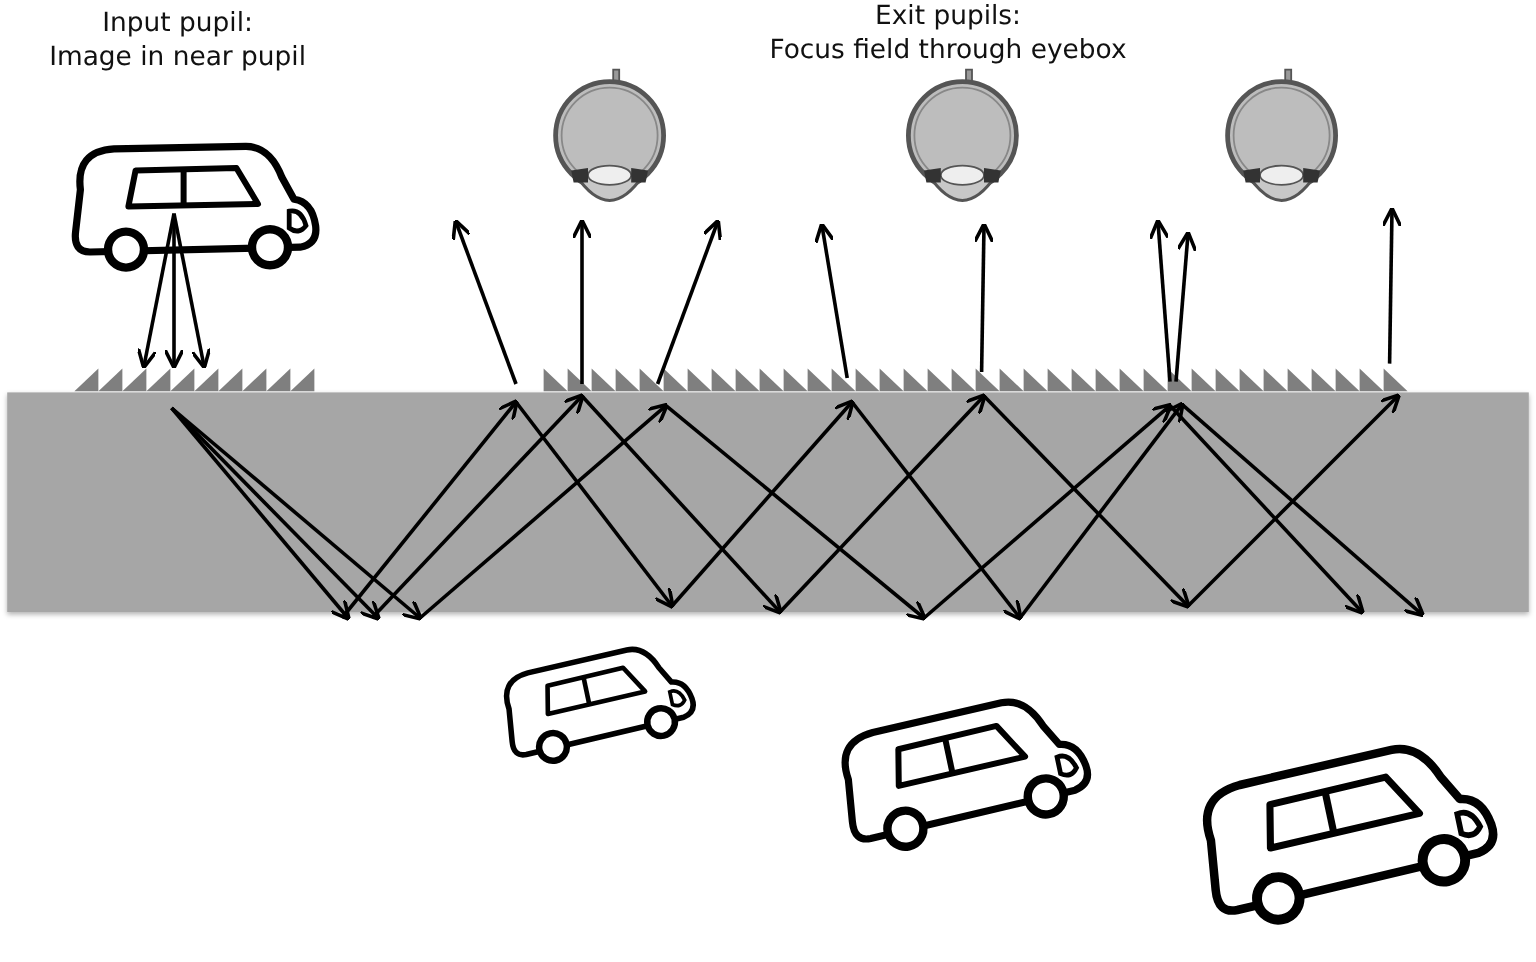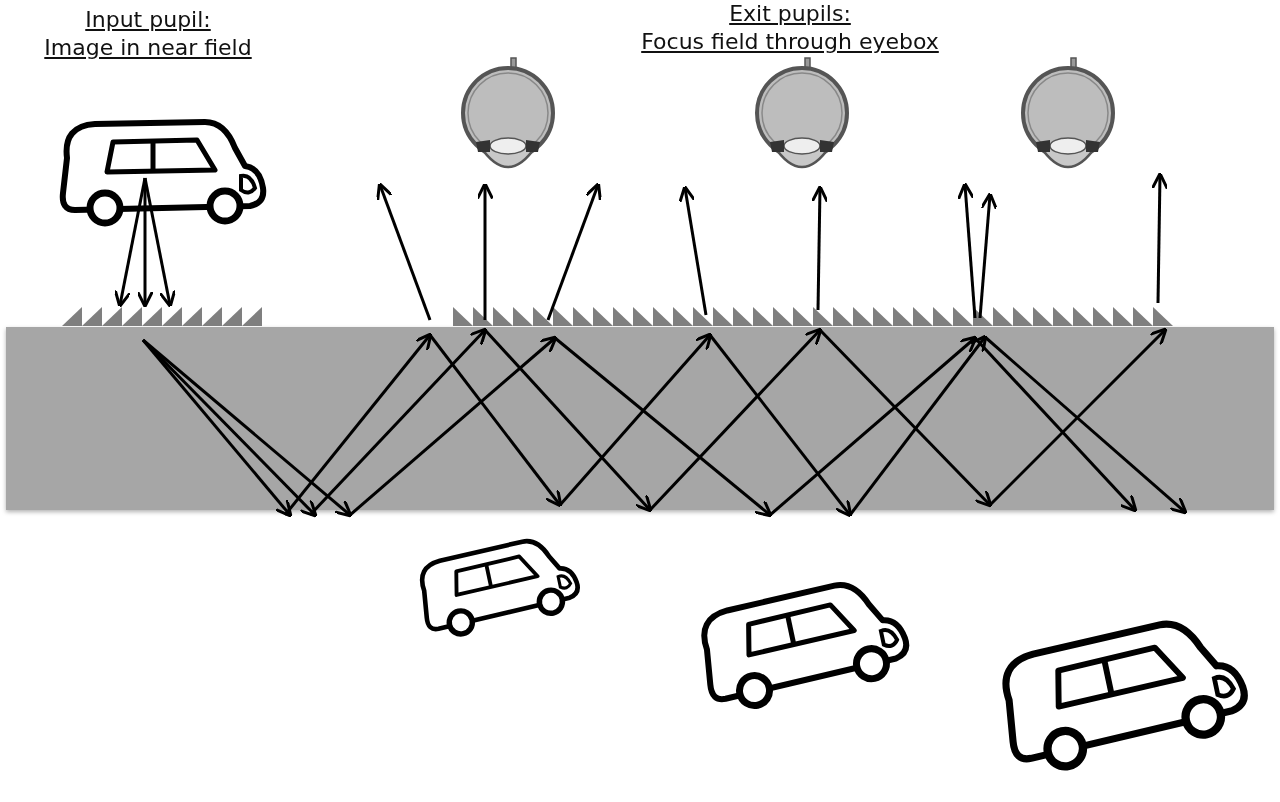--- a/index.html
+++ b/index.html
@@ -1,27 +1,27 @@
 <!DOCTYPE html>
 <html><head>
 <meta charset="utf-8">
 <style>
   html,body{margin:0;padding:0;background:#fff;}
   body{width:1280px;height:802px;position:relative;overflow:hidden;font-family:"DejaVu Sans","Liberation Sans",sans-serif;}
   .label{position:absolute;text-align:center;font-size:22px;line-height:28px;color:#111;}
-  #input-label{left:18px;top:6px;width:260px;text-decoration:underline;}
-  #exit-label{left:600px;top:0px;width:380px;text-decoration:underline;}
+  #input-label{left:18px;top:6px;width:260px;}
+  #exit-label{left:600px;top:0px;width:380px;}
   svg{position:absolute;left:0;top:0;}
 </style>
 </head>
 <body>
 
 <div class="label" id="input-label">
   <div>Input pupil:</div>
-  <div>Image in near field</div>
+  <div>Image in near pupil</div>
 </div>
 <div class="label" id="exit-label">
   <div>Exit pupils:</div>
   <div>Focus field through eyebox</div>
 </div>
 
 <svg width="1280" height="802" viewBox="0 0 1280 802">
   <defs>
     <marker id="ah" viewBox="0 0 10 10" refX="9" refY="5" markerWidth="5" markerHeight="5" orient="auto-start-reverse">
       <path d="M0,0 L10,5 L0,10" fill="none" stroke="#000" stroke-width="2"></path>

